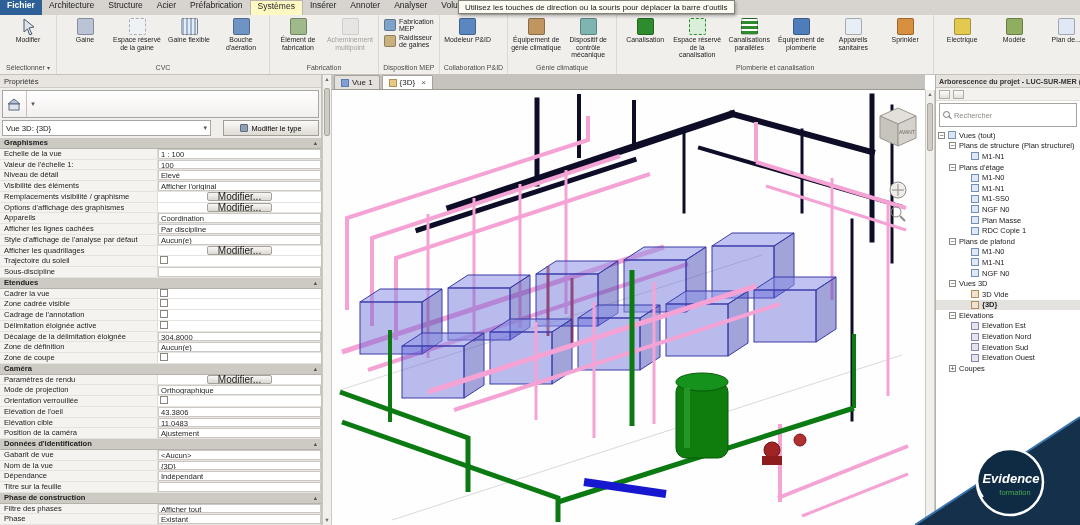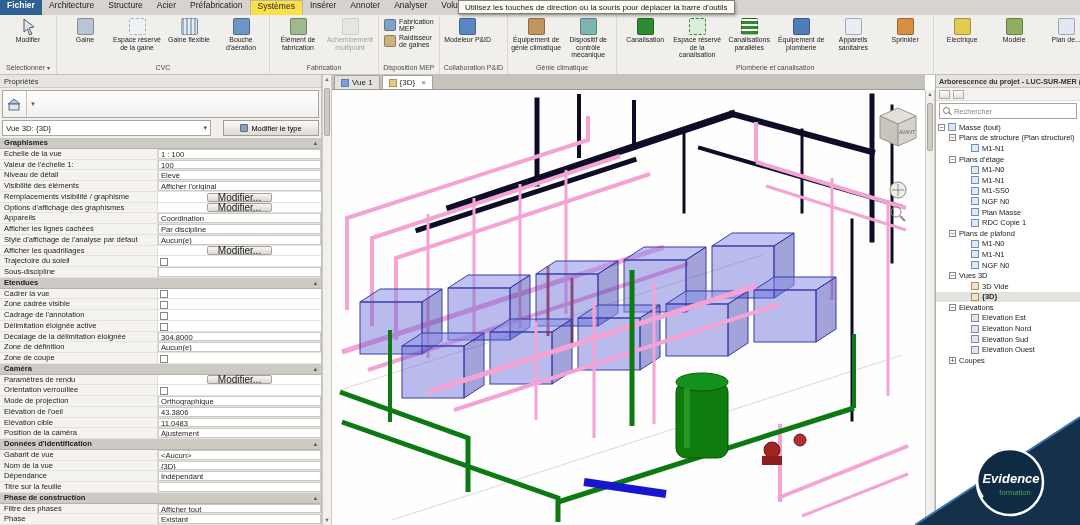--- a/index.html
+++ b/index.html
@@ -4,21 +4,21 @@
 <style>
 *{margin:0;padding:0;box-sizing:border-box}
 html,body{width:1080px;height:525px;overflow:hidden;background:#fff;
   font-family:"Liberation Sans","DejaVu Sans",sans-serif;color:#222;position:relative}
 
 
 #tabbar{position:absolute;top:0;left:0;width:1080px;height:15px;background:#d7d3ce;
   display:flex;align-items:stretch;font-size:8.5px}
 .rtab{padding:0 7px;display:flex;align-items:flex-start;cursor:pointer;white-space:nowrap}
 .rtab.file{background:#2d6097;color:#fff;font-weight:bold}
-.rtab.active{background:#fde047;border:1px solid #b9b6b0;border-bottom:none}
+.rtab.active{background:#fef9c3;border:1px solid #b9b6b0;border-bottom:none}
 
 #tooltip{position:absolute;top:0;left:458px;height:14px;z-index:100;background:#fbfbf2;
   border:1px solid #84817a;box-shadow:1px 2px 3px rgba(0,0,0,.3);font-size:8px;
   display:flex;align-items:center;padding:0 6px;white-space:nowrap;color:#1a1a1a}
 
 
 #ribbon{position:absolute;top:15px;left:0;width:1080px;height:60px;background:#f1efec;
   border-bottom:1px solid #c5c1bb;display:flex}
 .rgroup{display:flex;flex-direction:column;border-right:1px solid #dcd8d2}
 .btns{flex:1;display:flex;align-items:flex-start;padding:1px 2px}
@@ -72,21 +72,21 @@
 .viewsel::after{content:"▾";margin-left:auto;font-size:7px;color:#555}
 .modtype{width:96px;border:1px solid #a19d97;background:linear-gradient(#fbfaf9,#dedad4);
   font-size:7.4px;display:flex;align-items:center;justify-content:center;gap:3px;cursor:pointer;
   font-family:inherit}
 .wrench{width:8px;height:8px;background:#8fa0b4;border:1px solid #5d6d80;border-radius:1px}
 .prows{flex:1;overflow:hidden;background:#fff}
 .prow{display:flex;height:10.75px;align-items:stretch;border-bottom:1px solid #e6e3de;
   font-size:7.6px;line-height:9.5px}
 .plabel{width:158px;padding:0 0 0 4px;white-space:nowrap;overflow:hidden;background:#f5f3f0;
   border-right:1px solid #e0ddd8;color:#222}
-.pval{flex:1;display:flex;align-items:flex-end;min-width:0}
+.pval{flex:1;display:flex;align-items:flex-start;min-width:0}
 .vbox{flex:1;height:100%;border:1px solid #ccc9c4;background:#fff;padding:0 2px;
   white-space:nowrap;overflow:hidden}
 .cb{width:8px;height:8px;border:1px solid #8a8782;background:#fff;margin-left:2px}
 .vbtn{margin:0 auto;padding:0 10px;height:9px;line-height:8px;font-size:10px;
   background:linear-gradient(#f8f7f5,#dcd8d2);border:1px solid #a5a19b;border-radius:2px;cursor:pointer}
 .prow.section{background:#cdc9c3;font-weight:bold;border-bottom:1px solid #b5b1ab}
 .prow.section .plabel{background:transparent;border-right:none;width:auto;flex:1}
 .prow.section::after{content:"▴";font-size:6.5px;color:#55524e;padding:0 4px;line-height:10px}
 
 
@@ -107,21 +107,21 @@
 #viewport{position:absolute;left:332px;top:90px;width:593px;height:435px;background:#fefefe;overflow:hidden}
 
 
 #browser{position:absolute;left:935px;top:75px;width:145px;height:450px;background:#fff;
   border-left:1px solid #b5b1ab;display:flex;flex-direction:column}
 .bhead{height:13px;background:#e6e3de;border-bottom:1px solid #c6c3bd;font-size:7.2px;
   display:flex;align-items:center;padding:0 3px;white-space:nowrap;overflow:hidden;font-weight:bold;color:#333}
 .btools{height:13px;background:#f4f2ee;border-bottom:1px solid #e2dfda;display:flex;
   align-items:center;gap:3px;padding:0 3px}
 .btool{width:11px;height:9px;border:1px solid #b0ada6;background:linear-gradient(#fdfdfc,#e3e0da);cursor:pointer}
-.bsearch{height:16px;margin:2px 3px;border:1px solid #a8a5a0;background:#fff;display:flex;
+.bsearch{height:24px;margin:2px 3px;border:1px solid #a8a5a0;background:#fff;display:flex;
   align-items:center;gap:3px;padding:0 3px;cursor:text}
 .bsp{font-size:7.4px;color:#8a8782}
 .mag{width:8px;height:8px;position:relative;flex:0 0 8px}
 .mag::before{content:"";position:absolute;left:0;top:0;width:5px;height:5px;border:1px solid #777;border-radius:50%}
 .mag::after{content:"";position:absolute;width:4px;height:1.2px;background:#777;
   transform:rotate(45deg);left:4.5px;top:5.5px}
 .btree{flex:1;overflow:hidden;padding-top:1px}
 .titem{display:flex;align-items:center;height:10.6px;font-size:7.5px;white-space:nowrap;cursor:pointer}
 .titem.d0{padding-left:2px}.titem.d1{padding-left:13px}.titem.d2{padding-left:25px}
 .texp{width:7px;height:7px;flex:0 0 7px;border:1px solid #8a8782;background:#fff;color:#333;
@@ -550,33 +550,33 @@
       </div>
 
       <div class="prow btn">
         <span class="plabel">Paramètres de rendu</span>
         <span class="pval">
 
           <span class="vbtn">Modifier...</span>
         </span>
       </div>
 
+      <div class="prow text">
+        <span class="plabel">Mode de projection</span>
+        <span class="pval">
+          <span class="vbox">Orthographique</span>
+
+        </span>
+      </div>
+
       <div class="prow check">
         <span class="plabel">Orientation verrouillée</span>
         <span class="pval">
 
           <span class="cb"></span>
-
-        </span>
-      </div>
-
-      <div class="prow text">
-        <span class="plabel">Mode de projection</span>
-        <span class="pval">
-          <span class="vbox">Orthographique</span>
 
         </span>
       </div>
 
       <div class="prow text">
         <span class="plabel">Elévation de l'oeil</span>
         <span class="pval">
           <span class="vbox">43.3806</span>
 
         </span>
@@ -806,21 +806,21 @@
   </div>
   <div class="bsearch">
     <span class="mag"></span>
     <span class="bsp">Rechercher</span>
   </div>
   <div class="btree">
 
       <div class="titem d0 i-views">
         <span class="texp">−</span>
         <span class="tico"></span>
-        <span class="tlabel">Masse (tout)</span>
+        <span class="tlabel">Vues (tout)</span>
       </div>
 
       <div class="titem d1 i-cat">
         <span class="texp">−</span>
 
         <span class="tlabel">Plans de structure (Plan structurel)</span>
       </div>
 
       <div class="titem d2 i-plan">
         <span class="texp"></span>

